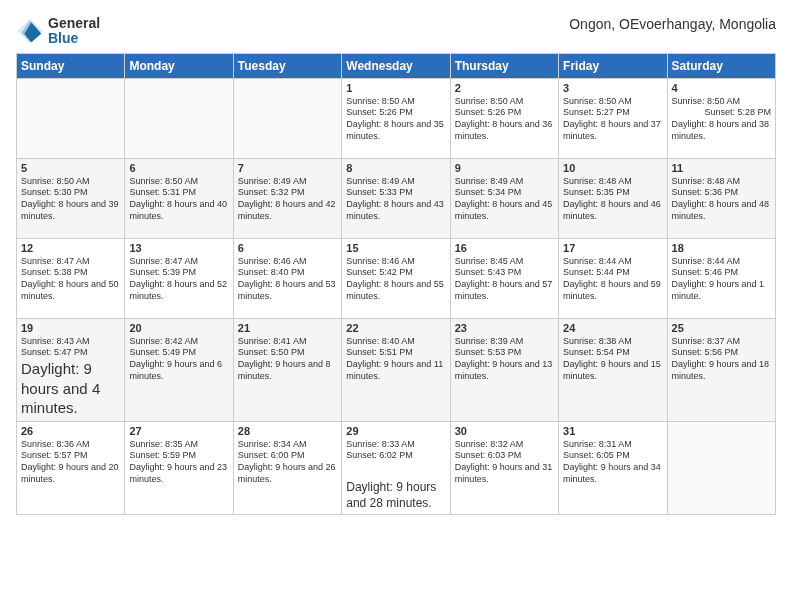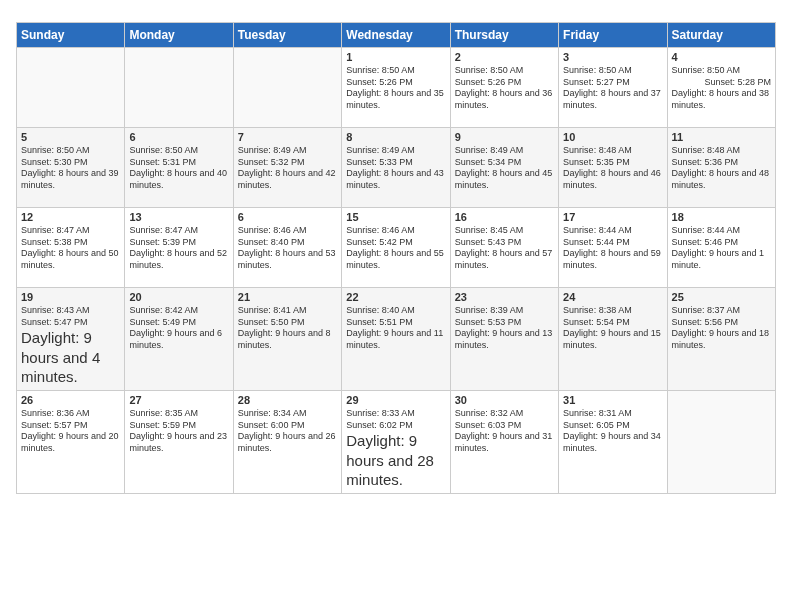--- a/index.html
+++ b/index.html
@@ -85,21 +85,33 @@
       margin-bottom: 2px;
     }
     .empty-cell {
       background: #f9f9f9 !important;
     }
   </style>
 </head>
 <body>
 
 <div class="header">
+  <div class="logo">
+    <svg class="logo-icon" viewBox="0 0 40 40">
+      <polygon points="20,2 38,20 20,38 2,20" fill="#1a6aa5" opacity="0.15"></polygon>
+      <polygon points="20,5 35,22 20,36 8,22" fill="#1a6aa5" opacity="0.3"></polygon>
+      <polygon points="22,8 36,24 22,36 12,24" fill="#1a6aa5"></polygon>
+    </svg>
+    <div class="logo-text">
+      <span class="logo-general">General</span>
+      <span class="logo-blue">Blue</span>
+    </div>
+  </div>
   <div class="title-block">
+    <div class="subtitle">Ongon, OEvoerhangay, Mongolia</div>
   </div>
 </div>
 
 <table>
   <thead>
     <tr>
     <th>Sunday</th>
         <th>Monday</th>
         <th>Tuesday</th>
         <th>Wednesday</th>
@@ -286,21 +298,21 @@
         <td>
           <span class="day-number">28</span>
           <span style="display: block; font-size: 9px; line-height: 1.3;">Sunrise: 8:34 AM</span>
           <span style="display: block; font-size: 9px; line-height: 1.3;">Sunset: 6:00 PM</span>
           <span style="display: block; font-size: 9px; line-height: 1.3;">Daylight: 9 hours and 26 minutes.</span>
         </td>
         <td>
           <span class="day-number">29</span>
           <span style="display: block; font-size: 9px; line-height: 1.3;">Sunrise: 8:33 AM</span>
           <span style="display: block; font-size: 9px; line-height: 1.3;">Sunset: 6:02 PM</span>
-          <span style="display: block; font-size: 15px; line-height: 1.3;">Daylight: 9 hours and 28 minutes.</span>
+          <span style="display: block; font-size: 12px; line-height: 1.3; margin-top: 18px;">Daylight: 9 hours and 28 minutes.</span>
         </td>
         <td>
           <span class="day-number">30</span>
           <span style="display: block; font-size: 9px; line-height: 1.3;">Sunrise: 8:32 AM</span>
           <span style="display: block; font-size: 9px; line-height: 1.3;">Sunset: 6:03 PM</span>
           <span style="display: block; font-size: 9px; line-height: 1.3;">Daylight: 9 hours and 31 minutes.</span>
         </td>
         <td>
           <span class="day-number">31</span>
           <span style="display: block; font-size: 9px; line-height: 1.3;">Sunrise: 8:31 AM</span>

